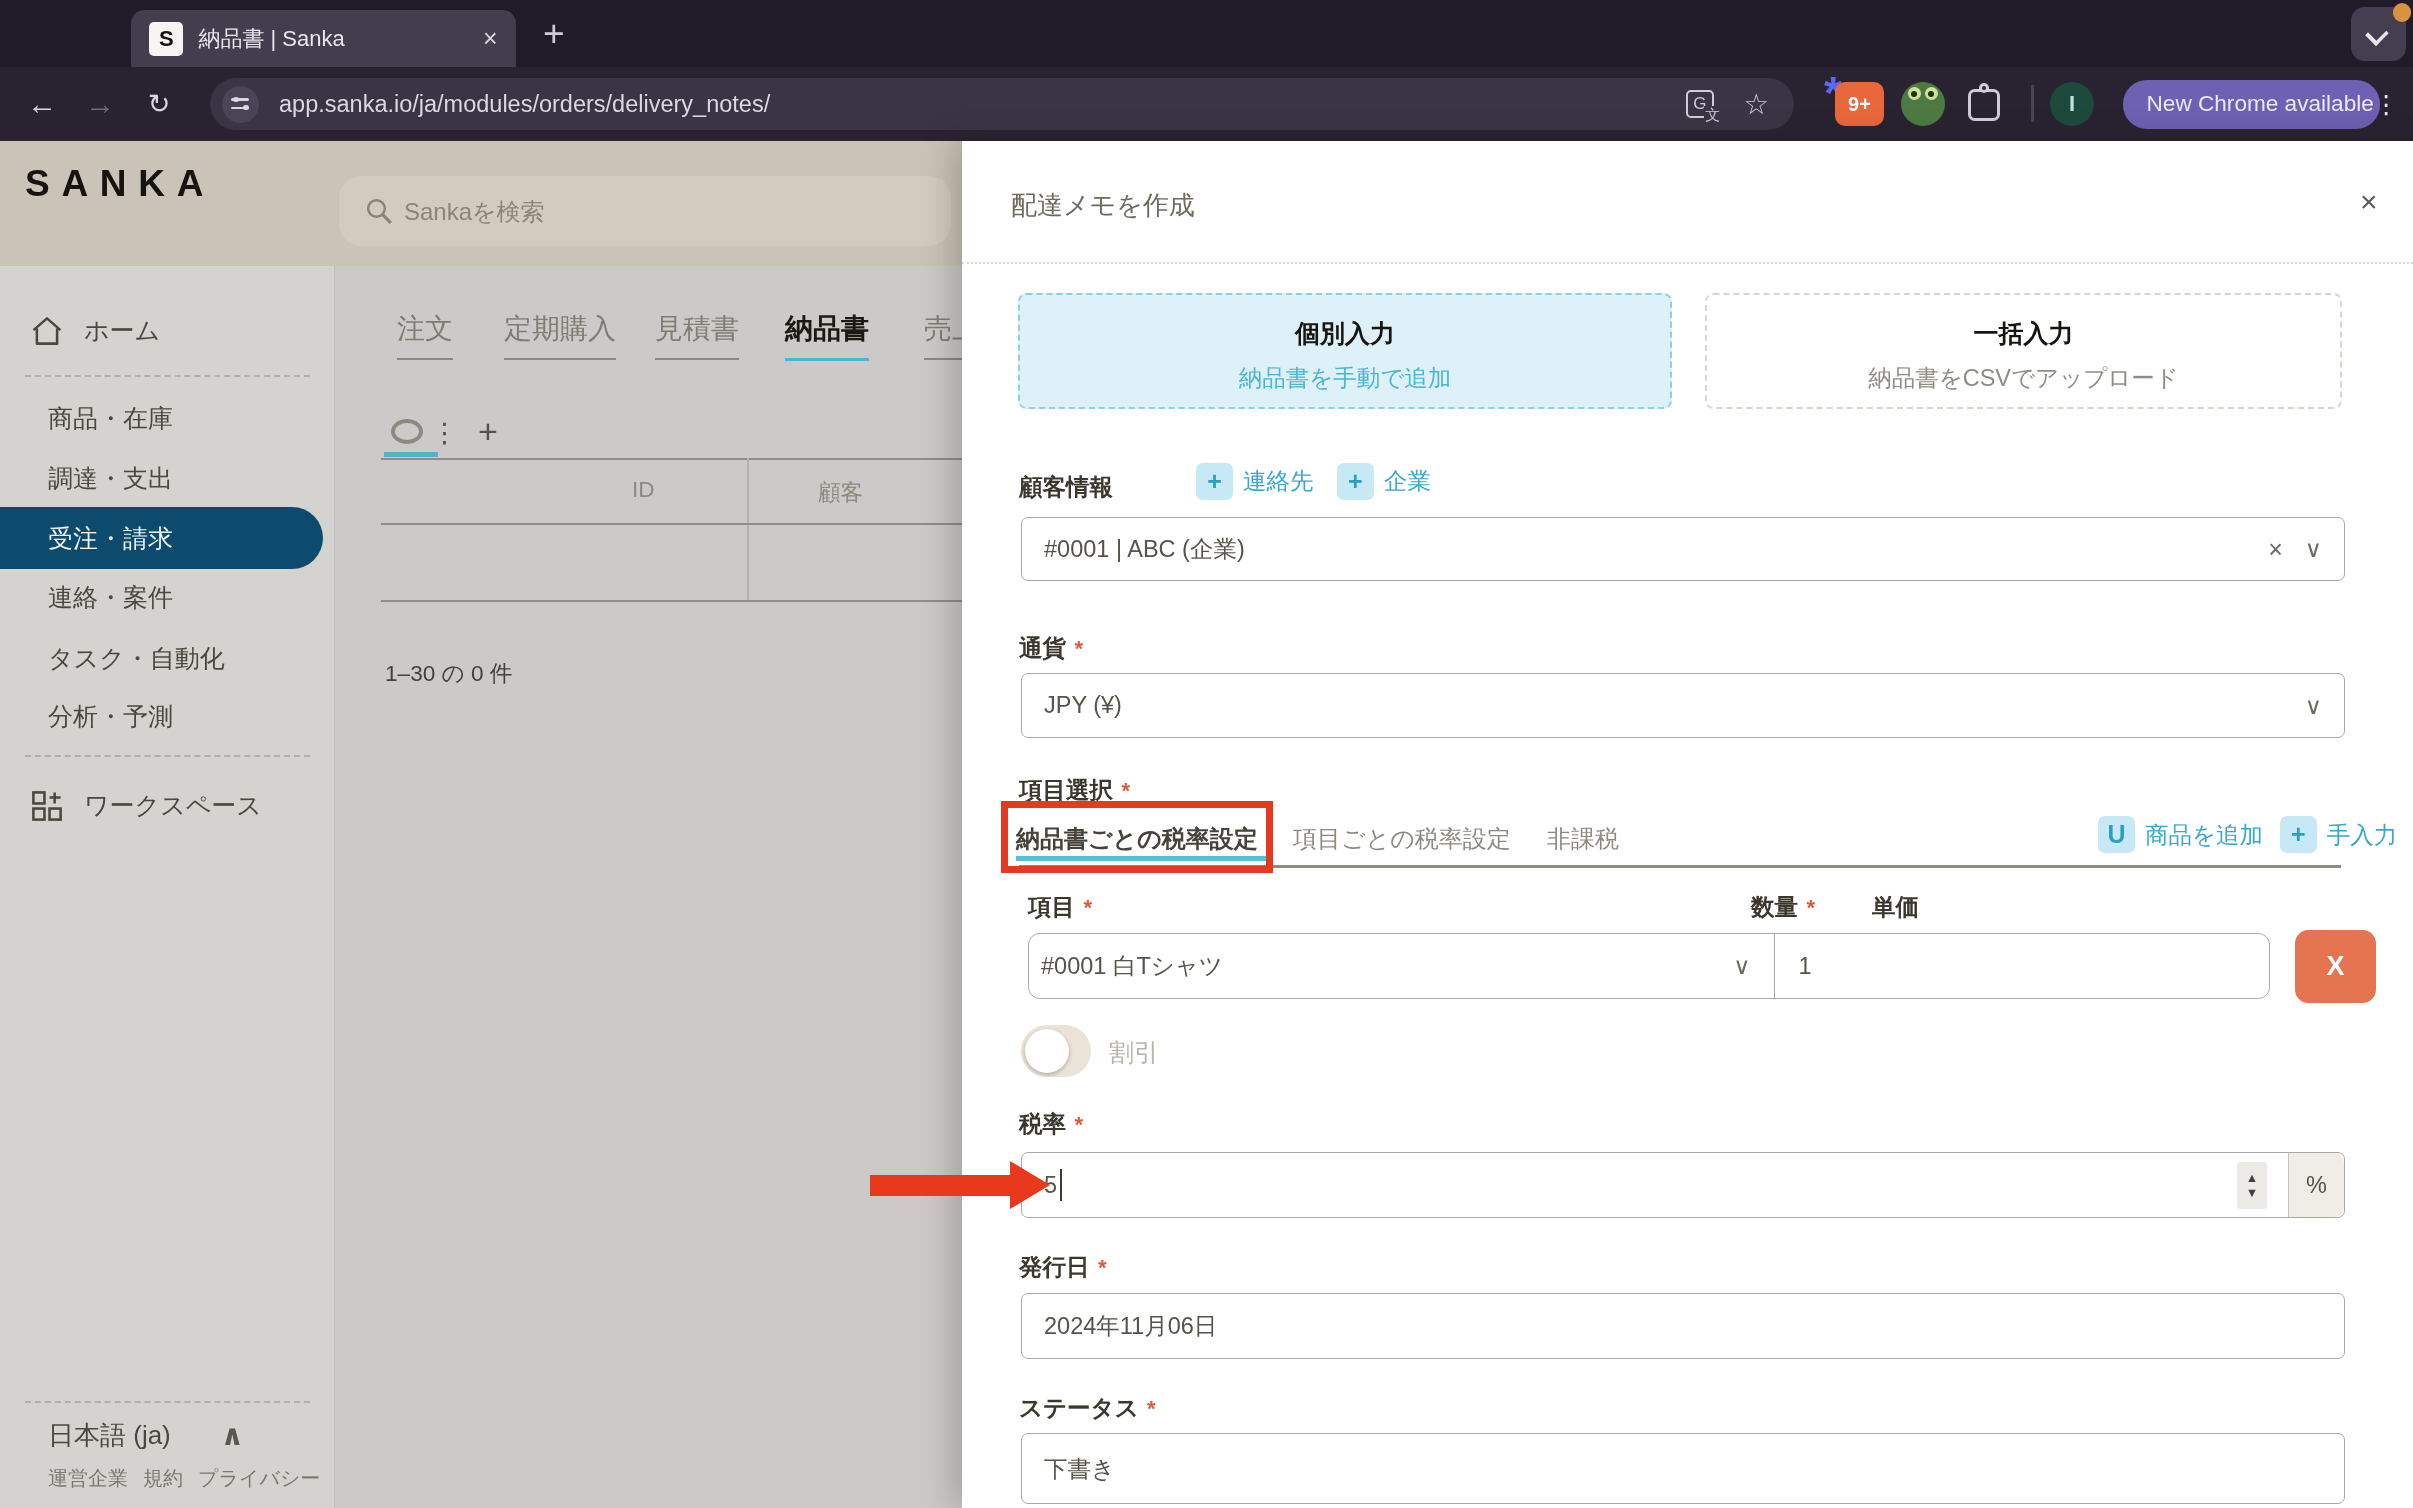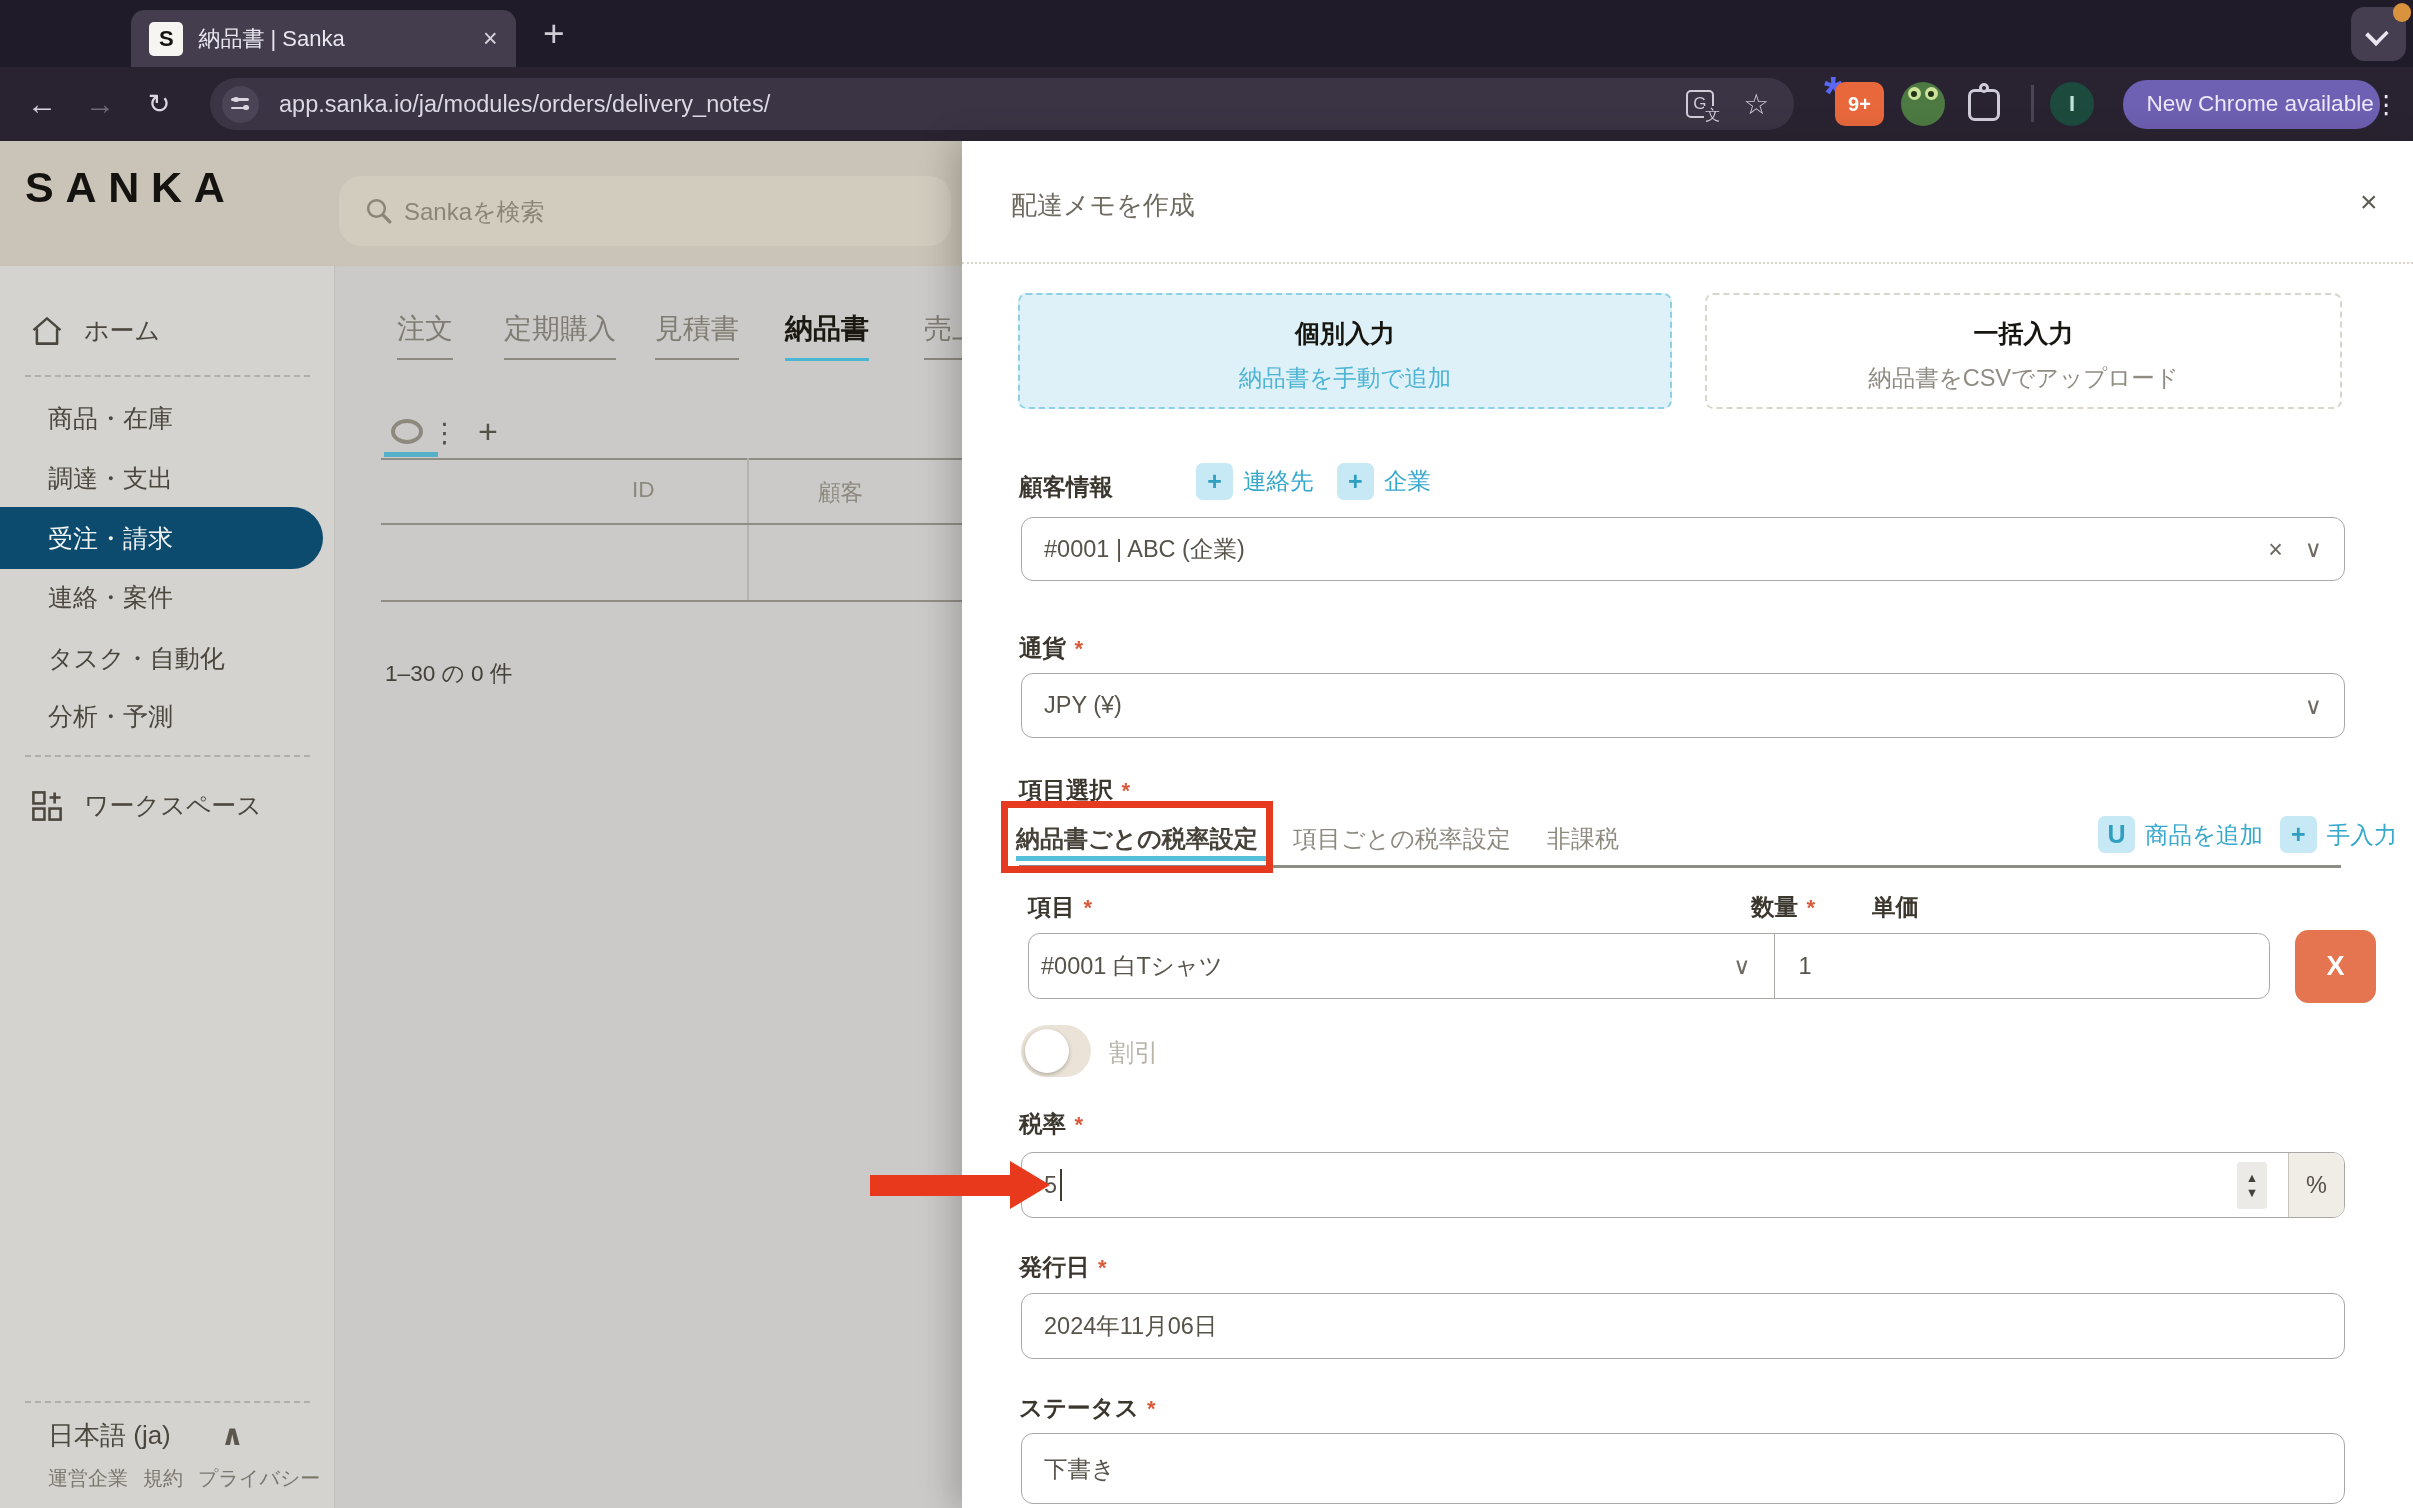--- a/index.html
+++ b/index.html
@@ -49,21 +49,21 @@
   .vsep { position:absolute; left:2031px; top:18.4px; width:2.5px; height:37px; background:#4a4457; }
   .avatar { position:absolute; left:2050px; top:15px; width:44px; height:44px; border-radius:50%; background:#1c4b3e;
             color:#bfe3d6; font-size:22px; font-weight:bold; display:flex; align-items:center; justify-content:center; }
   .update-pill { position:absolute; left:2123px; top:12.6px; width:257px; height:49px; border-radius:24px; background:#6e60b2;
                  display:flex; align-items:center; color:#ece7fa; font-size:22.6px; }
   .update-pill .lbl { margin-left:23.5px; white-space:nowrap; }
   .update-pill .kb { margin-left:auto; margin-right:15px; font-size:25px; }
 
   
   .band { position:absolute; left:0; top:141px; width:962px; height:126px; background:#c9c4b7; }
-  .logo { position:absolute; left:25px; top:22px; font-size:43px; font-weight:900; letter-spacing:11.7px; color:#15130f; }
+  .logo { position:absolute; left:25px; top:22px; font-size:37px; font-weight:900; letter-spacing:11.7px; color:#15130f; }
   .search { position:absolute; left:339px; top:35px; width:612px; height:70px; background:#d2ccbf; border-radius:22px; }
   .search svg { position:absolute; left:25px; top:20px; }
   .search .ph { position:absolute; left:65px; top:20px; font-size:24px; color:#8a8677; }
 
   
   .sidebar { position:absolute; left:0; top:266px; width:335px; height:1242px; background:#d5d3d0; border-right:1.7px solid #c2c0bc; }
   .nav-item { position:absolute; left:0; width:335px; height:47px; font-size:25px; color:#4b473e;
               display:flex; align-items:center; }
   .nav-item .txt { margin-left:48px; }
   .nav-item.with-icon .txt { margin-left:0; }
@@ -103,21 +103,21 @@
   .card2 { left:743px; width:637px; background:#fff; border:2.5px dashed #d9d5cb; }
   .card2 .s { color:#908c83; }
 
   .flabel { position:absolute; font-size:23.5px; font-weight:bold; color:#3b372e; white-space:nowrap; }
   .req { color:#d95b3c; margin-left:8.4px; font-size:22px; }
   .chip { width:37px; height:37px; background:#c7e9f5; border-radius:6.7px; color:#2f9fc0; font-weight:bold;
           font-size:25px; display:flex; align-items:center; justify-content:center; }
   .teal-link { color:#36a8cc; font-size:23.5px; white-space:nowrap; }
   .cust-row { position:absolute; left:234px; top:320px; height:40px; display:flex; align-items:center; gap:10px; }
 
-  .input { position:absolute; left:59px; width:1324px; background:#fff; border:1.7px solid #a9a8a5; border-radius:12px;
+  .input { position:absolute; left:59px; width:1324px; background:#fff; border:1.7px solid #a9a8a5; border-radius:7px;
            display:flex; align-items:center; font-size:23.5px; color:#57534a;text-align:center; }
   .input .val { margin-left:22px; white-space:nowrap; }
   .chev { color:#6e6a61; font-size:23.5px; }
   .x-clear { color:#6e6a61; font-size:25px; }
 
   .taxtab { position:absolute; top:682px; font-size:24px; white-space:nowrap; }
   .taxtab.active { color:#46423a; font-weight:bold; }
   .taxtab.idle { color:#8d897f; }
   .tt-underline { position:absolute; left:54px; top:715px; width:256px; height:5px; background:#55c0da; }
   .tt-line { position:absolute; left:57px; top:724px; width:1322px; height:2.5px; background:#8f8c86; }

